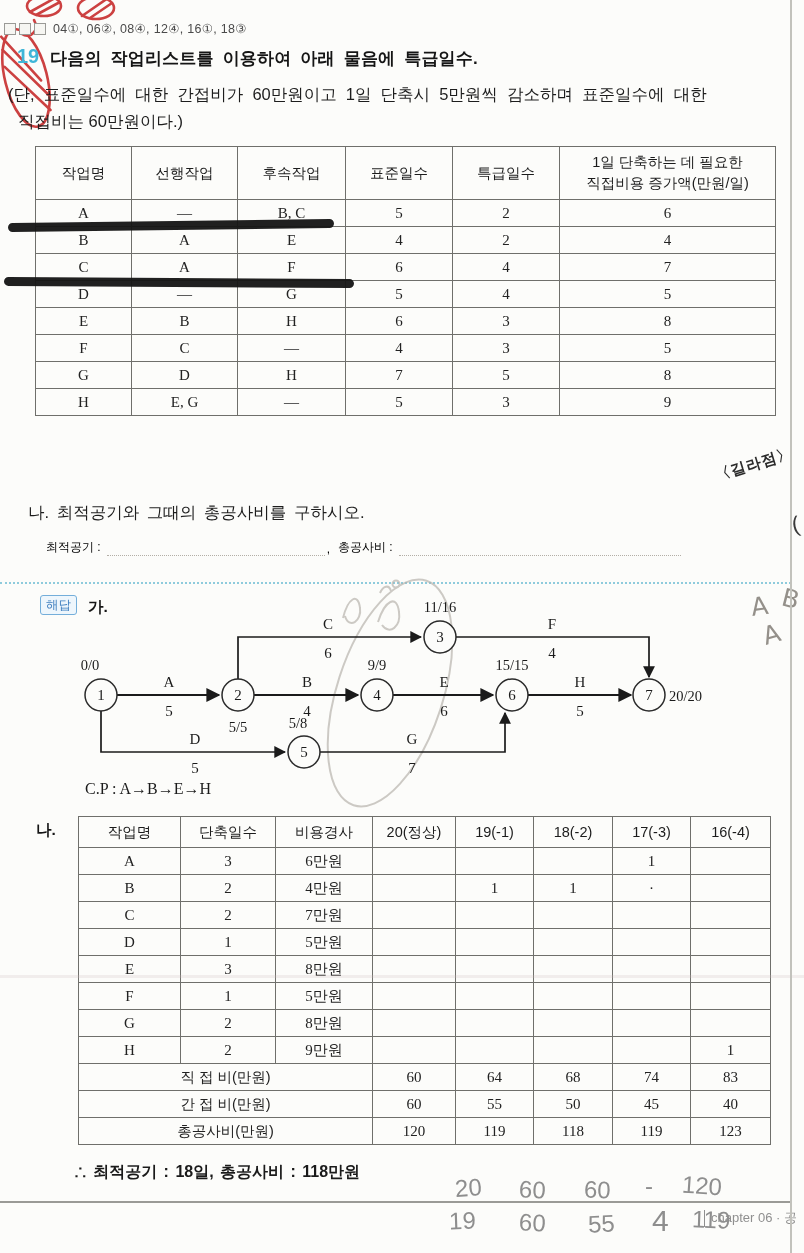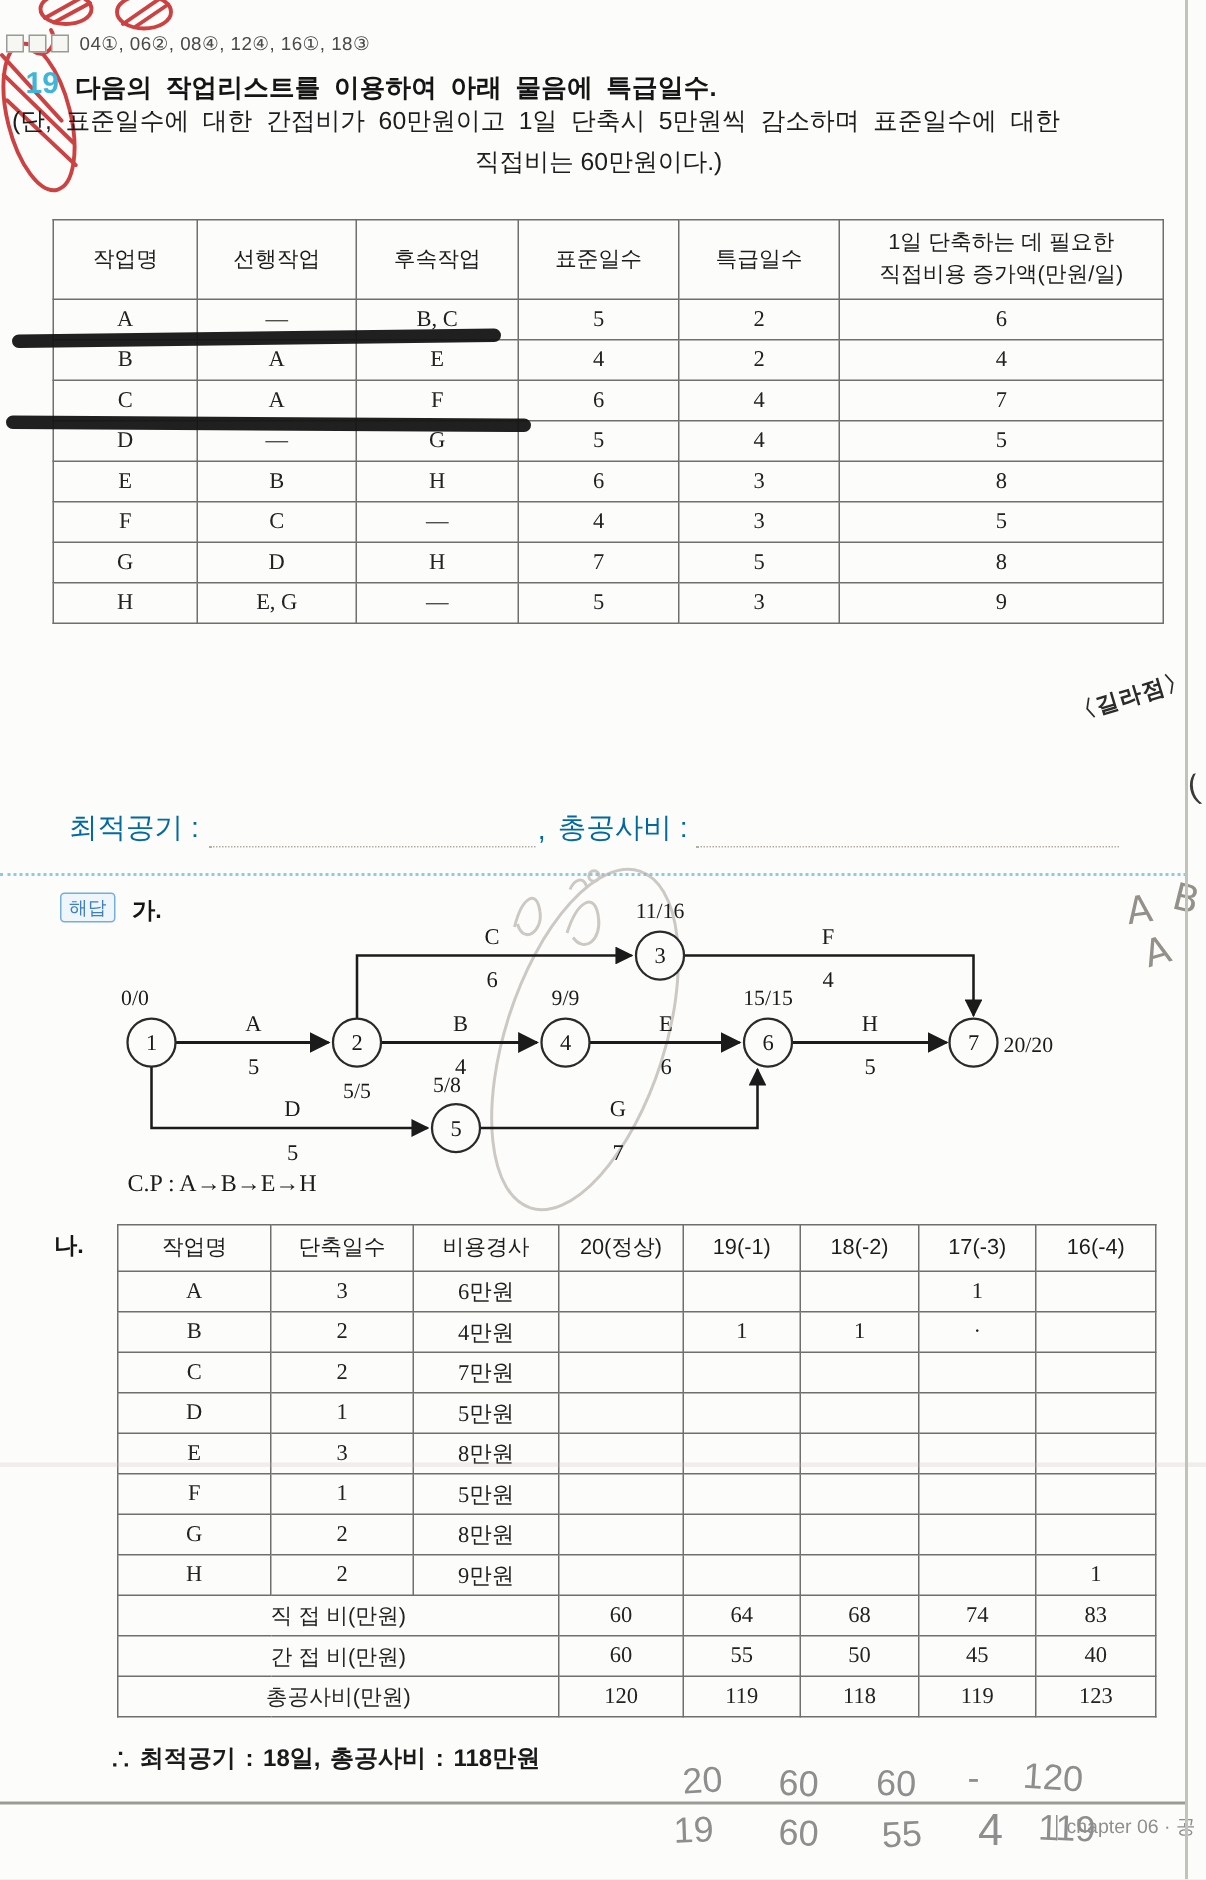--- a/index.html
+++ b/index.html
@@ -9,44 +9,44 @@
     font-family:"Liberation Sans",sans-serif;color:#222;
   }
   .abs{position:absolute;}
   
   .tag-line{left:4px;top:21px;display:flex;align-items:center;gap:3px;
     font-size:12.5px;color:#4a4a4a;letter-spacing:.3px;}
   .cbx{width:10px;height:10px;border:1px solid #9a9a96;background:#f6f6f2;display:inline-block;}
   .tag-text{margin-left:4px;}
   .problem-number{left:17px;top:45px;font-size:20px;font-weight:bold;color:#3fb6d8;}
   .problem-title{left:50px;top:47px;font-size:17px;font-weight:bold;color:#151515;word-spacing:4px;letter-spacing:.2px;}
-  .note{left:8px;top:68px;width:772px;font-size:16.5px;color:#1d1d1d;line-height:27px;}
+  .note{left:8px;top:81px;width:772px;font-size:16.5px;color:#1d1d1d;line-height:27px;}
   .note .l1{word-spacing:4.5px;}
-  .note .l2{padding-left:10px;text-align:center;}
+  .note .l2{padding-left:10px;}
   
   table.doc{border-collapse:collapse;table-layout:fixed;background:transparent;}
   table.doc th,table.doc td{border:1px solid #6f6f6b;text-align:center;vertical-align:middle;padding:0 2px;}
   table.doc th{font-size:14.5px;font-weight:normal;color:#1c1c1c;white-space:pre-line;line-height:21px;}
   table.doc td{font-family:"Liberation Serif",serif;font-size:15px;color:#222;}
   #work-table{left:35px;top:146px;width:740px;}
   #work-table th{height:52px;}
   #work-table td{height:26px;}
   #cost-table{left:78px;top:816px;width:692px;}
   #cost-table th{height:30px;}
   #cost-table td{height:26px;}
   #cost-table td.sum-label{font-family:"Liberation Sans",sans-serif;font-size:14.5px;}
   
   .marker{background:#141414;border-radius:5px;height:9px;opacity:.95;}
   .marker.m1{left:8px;top:221px;width:326px;transform:rotate(-.7deg);}
   .marker.m2{left:4px;top:278px;width:350px;transform:rotate(.35deg);}
   
   .q{font-size:16.5px;color:#1d1d1d;word-spacing:3px;}
   .q1{left:28px;top:441px;}
   .q2{left:28px;top:502px;}
-  .blanks{left:46px;top:539px;display:flex;align-items:flex-end;font-size:19px;color:#0369a1;}
+  .blanks{left:46px;top:539px;display:flex;align-items:flex-end;font-size:12px;color:#000000;}
   .blank-line{display:inline-block;border-bottom:1.5px dotted #b3aea6;height:16px;}
   .b1{width:218px;margin:0 2px 0 6px;}
   .b2{width:282px;margin-left:6px;}
   .blanks .comma{margin-right:8px;}
   
   .divider{left:0;top:582px;width:791px;border-top:2px dotted #8ecbdc;}
   .badge{left:40px;top:595px;font-size:12.5px;color:#3f7fbf;border:1px solid #74aeda;
     background:#eef6fc;border-radius:3px;padding:2px 5px;line-height:14px;}
   .part-label{font-size:15.5px;font-weight:bold;color:#151515;}
   .p1{left:88px;top:597px;}
@@ -192,20 +192,21 @@
           <td>5</td>
           <td>3</td>
           <td>9</td>
         </tr>
       </tbody>
   </table>
 
   <div class="abs marker m1"></div>
   <div class="abs marker m2"></div>
 
+  <div class="abs q q2">나. 최적공기와 그때의 총공사비를 구하시오.</div>
   <div class="abs blanks">
     <span>최적공기 :</span>
     <span class="blank-line b1"></span>
     <span class="comma">,</span>
     <span>총공사비 :</span>
     <span class="blank-line b2"></span>
   </div>
 
   <div class="abs pen-note">〈길라점〉</div>
   <div class="abs pen-paren">(</div>

